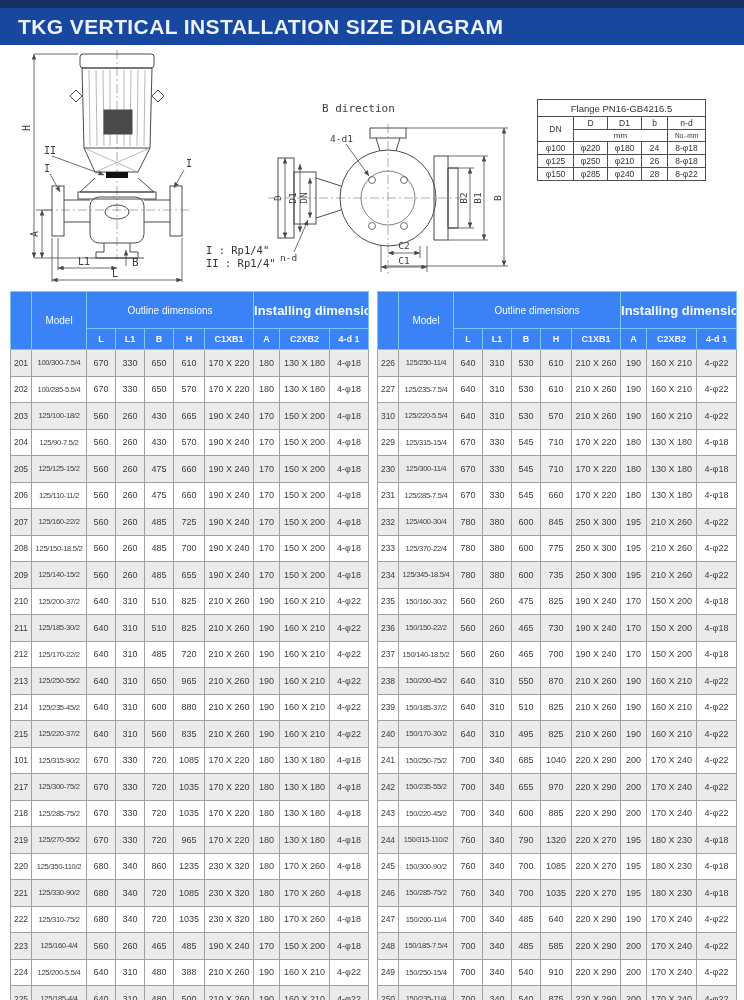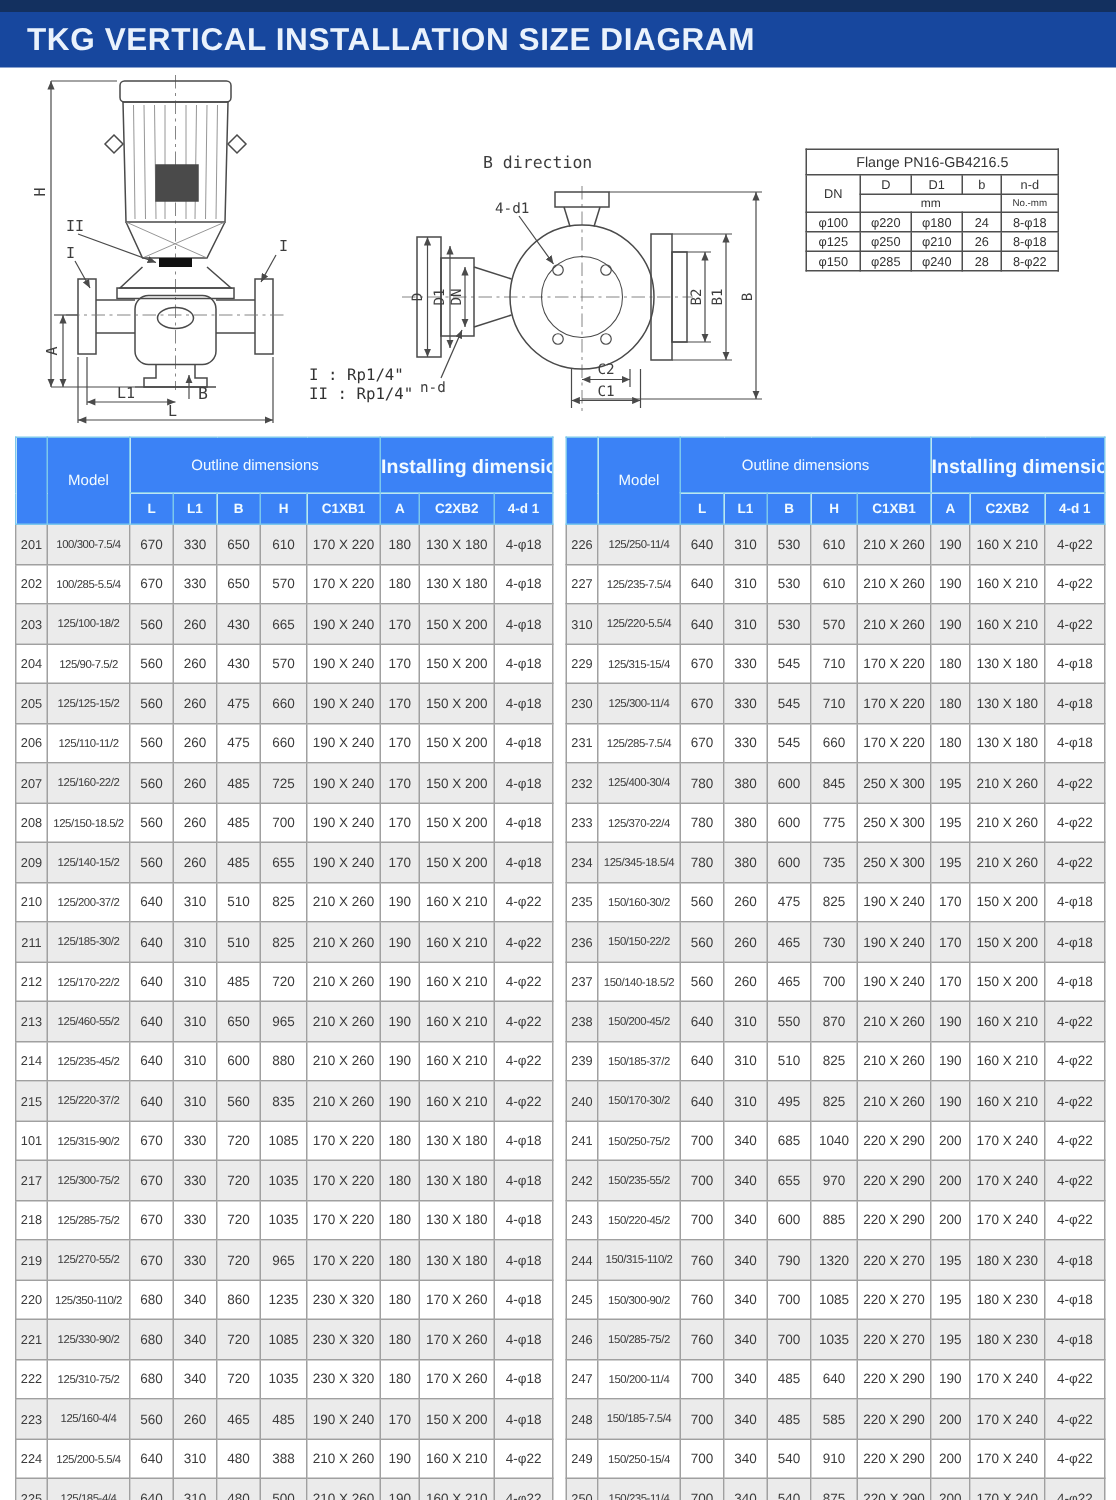--- a/index.html
+++ b/index.html
@@ -466,21 +466,21 @@
           <td>310</td>
           <td>485</td>
           <td>720</td>
           <td>210 X 260</td>
           <td>190</td>
           <td>160 X 210</td>
           <td>4-φ22</td>
         </tr>
         <tr>
           <td>213</td>
-          <td>125/460-55/2</td>
+          <td>125/250-55/2</td>
           <td>640</td>
           <td>310</td>
           <td>650</td>
           <td>965</td>
           <td>210 X 260</td>
           <td>190</td>
           <td>160 X 210</td>
           <td>4-φ22</td>
         </tr>
         <tr>

